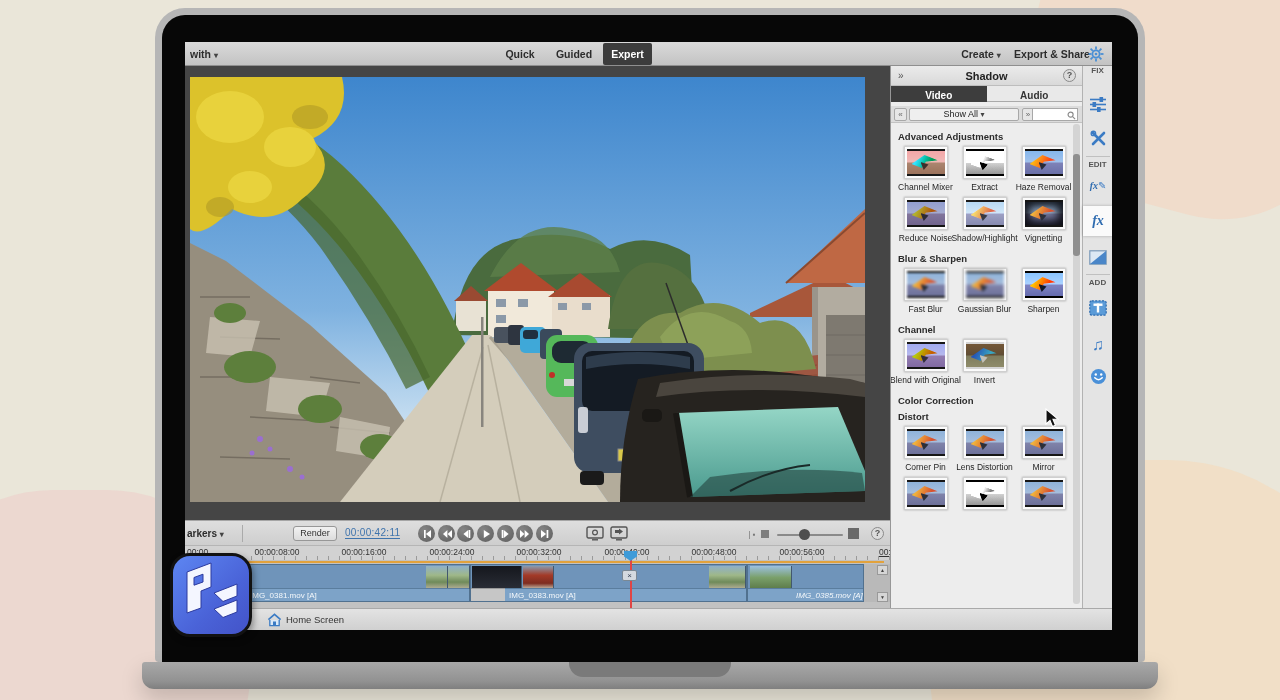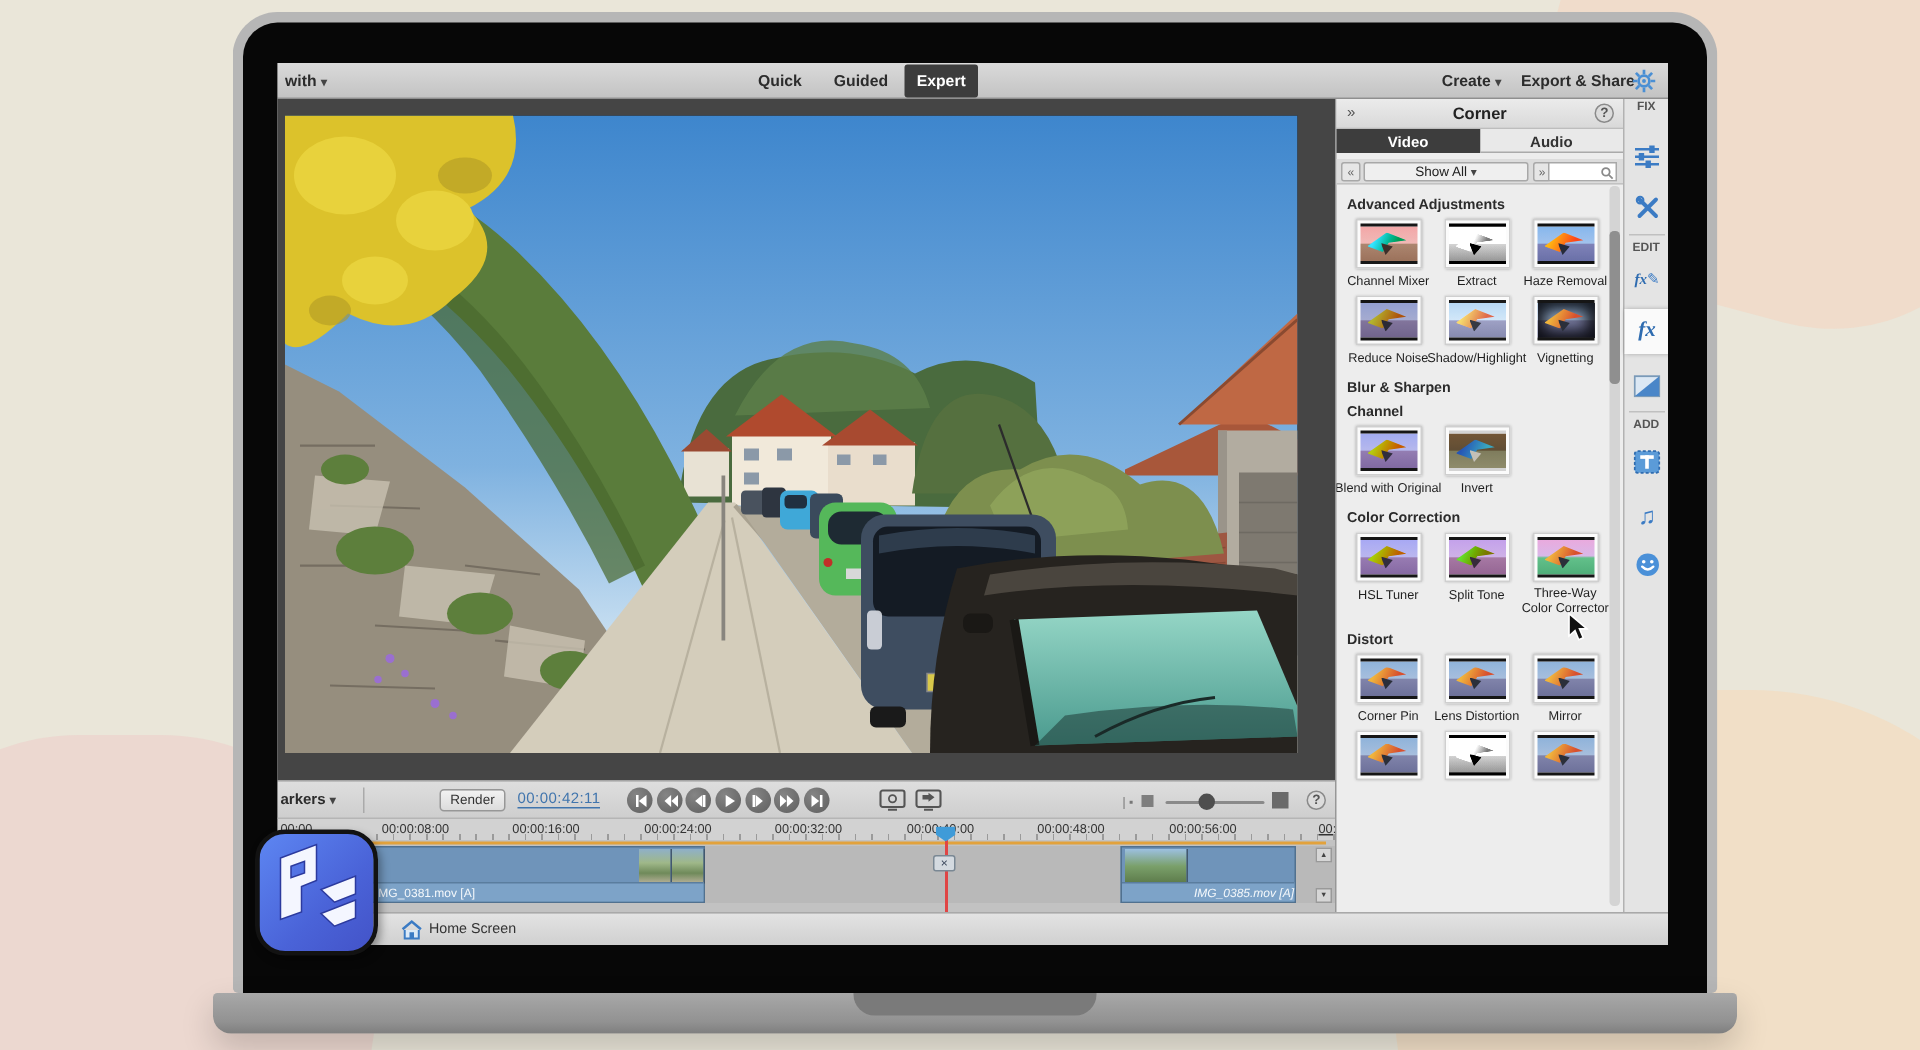--- a/index.html
+++ b/index.html
@@ -326,21 +326,21 @@
       <line x1="486" y1="336" x2="500" y2="420" stroke="#1a1815" stroke-width="6"></line>
       <path d="M520 400 Q600 388 672 396 L675 414 L500 420 Z" fill="#1f3a36" opacity=".55"></path>
       <rect x="452" y="332" width="20" height="13" rx="5" fill="#1a1815"></rect>
       <path d="M540 414 Q580 392 620 388" stroke="#1a2a28" stroke-width="2" fill="none"></path>
     </svg>
   </div>
 
   <div class="effects">
     <div class="fx-head">
       <span class="chev">»</span>
-      <div class="fx-title">Corner</div>
+      <div class="fx-title">Shadow</div>
       <span class="qmark abs" style="right:6px;top:3px;">?</span>
     </div>
     <div class="fx-tabs">
       <div class="fx-tab on">Video</div>
       <div class="fx-tab off">Audio</div>
     </div>
     <div class="fx-filter">
       <div class="mini-btn" style="left:3px;width:13px;">«</div>
       <div class="showall"><span>Show All</span> <span class="arrow-dn">▾</span></div>
       <div class="mini-btn" style="left:131px;width:12px;">»</div>
@@ -401,20 +401,46 @@
             <div class="fx-thumb">
               <div class="fx-img">
                 <span class="wing"></span>
               </div>
             </div>
             <div class="fx-label">Vignetting</div>
           </div>
       </div>
 
       <div class="fx-sec-title">Blur &amp; Sharpen</div>
+      <div class="fx-row">
+        <div class="fx-cell v-fast-blur">
+            <div class="fx-thumb">
+              <div class="fx-img">
+                <span class="wing"></span>
+              </div>
+            </div>
+            <div class="fx-label">Fast Blur</div>
+          </div>
+        <div class="fx-cell v-gaussian-blur">
+            <div class="fx-thumb">
+              <div class="fx-img">
+                <span class="wing"></span>
+              </div>
+            </div>
+            <div class="fx-label">Gaussian Blur</div>
+          </div>
+        <div class="fx-cell v-sharpen">
+            <div class="fx-thumb">
+              <div class="fx-img">
+                <span class="wing"></span>
+              </div>
+            </div>
+            <div class="fx-label">Sharpen</div>
+          </div>
+      </div>
 
       <div class="fx-sec-title">Channel</div>
       <div class="fx-row">
         <div class="fx-cell v-blend">
             <div class="fx-thumb">
               <div class="fx-img">
                 <span class="wing"></span>
               </div>
             </div>
             <div class="fx-label">Blend with Original</div>
@@ -423,46 +449,20 @@
             <div class="fx-thumb">
               <div class="fx-img">
                 <span class="wing"></span>
               </div>
             </div>
             <div class="fx-label">Invert</div>
           </div>
       </div>
 
       <div class="fx-sec-title">Color Correction</div>
-      <div class="fx-row">
-        <div class="fx-cell v-hsl">
-            <div class="fx-thumb">
-              <div class="fx-img">
-                <span class="wing"></span>
-              </div>
-            </div>
-            <div class="fx-label">HSL Tuner</div>
-          </div>
-        <div class="fx-cell v-split">
-            <div class="fx-thumb">
-              <div class="fx-img">
-                <span class="wing"></span>
-              </div>
-            </div>
-            <div class="fx-label">Split Tone</div>
-          </div>
-        <div class="fx-cell v-three-way">
-            <div class="fx-thumb">
-              <div class="fx-img">
-                <span class="wing"></span>
-              </div>
-            </div>
-            <div class="fx-label wrap">Three-Way Color Corrector</div>
-          </div>
-      </div>
 
       <div class="fx-sec-title">Distort</div>
       <div class="fx-row">
         <div class="fx-cell">
             <div class="fx-thumb">
               <div class="fx-img">
                 <span class="wing"></span>
               </div>
             </div>
             <div class="fx-label">Corner Pin</div>
@@ -654,20 +654,29 @@
     <div class="renderbar"></div>
     <div class="trackrow">
       <div class="clip" style="left:40px;width:245px;">
         <div class="cthumb t-street" style="left:0;width:20px;"></div>
         <div class="cthumb t-street" style="left:200px;width:22px;"></div>
         <div class="cthumb t-street" style="left:222px;width:22px;"></div>
         <div class="nbar">
             <span class="nm" style="left:24px;">IMG_0381.mov [A]</span>
           </div>
       </div>
+      <div class="clip" style="left:285px;width:277px;">
+        <div class="cthumb t-dark" style="left:1px;width:50px;"></div>
+        <div class="cthumb t-red" style="left:52px;width:31px;"></div>
+        <div class="cthumb t-street" style="left:238px;width:37px;"></div>
+        <div class="nbar">
+            <span class="nm" style="left:38px;">IMG_0383.mov [A]</span>
+          </div>
+        <div class="nbar-gap"></div>
+      </div>
       <div class="clip" style="left:562px;width:117px;font-style:italic;">
         <div class="cthumb t-green" style="left:2px;width:42px;"></div>
         <div class="nbar">
             <span class="nm" style="left:48px;">IMG_0385.mov [A]</span>
           </div>
       </div>
     </div>
     <div class="tl-scroll-btn" style="top:5px;">▲</div>
     <div class="tl-scroll-btn" style="top:32px;">▼</div>
   </div>

